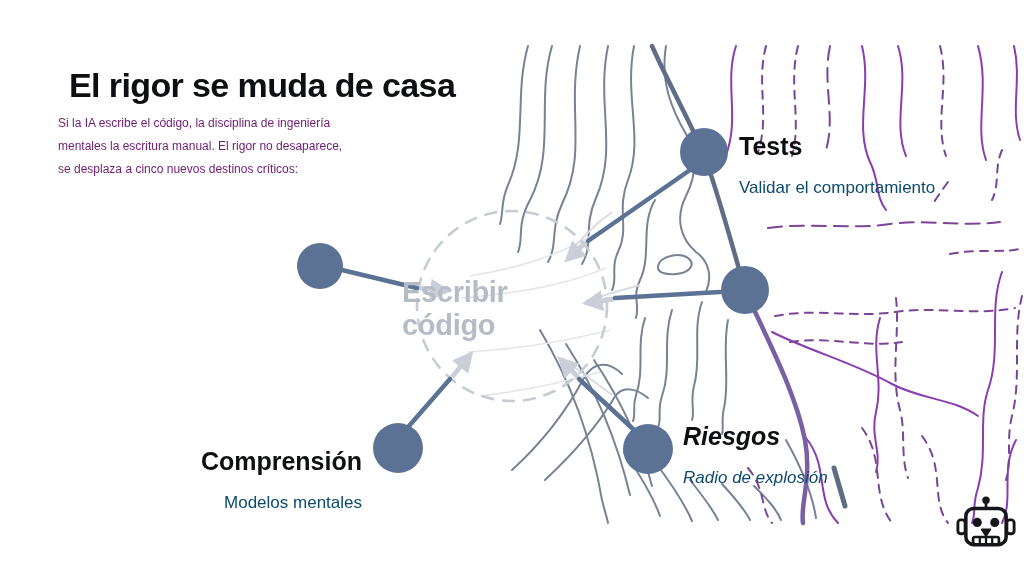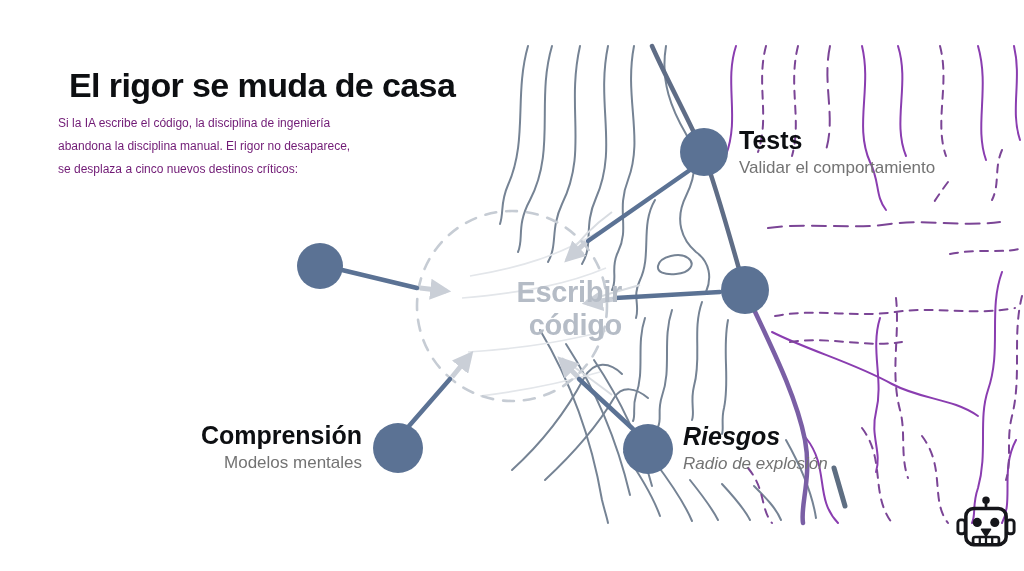--- a/index.html
+++ b/index.html
@@ -11,26 +11,26 @@
   .title{
     position:absolute;left:57px;top:54px;margin:12px;
     font-size:34px;font-weight:700;letter-spacing:-0.6px;color:#0d0f12;
   }
   .subtitle{
     position:absolute;left:58px;top:112px;width:500px;
     font-size:12px;line-height:23px;font-weight:400;color:#701a75;
   }
   .center-label{
     position:absolute;left:402px;top:276px;width:220px;
-    text-align:right;font-size:29px;line-height:33px;font-weight:700;
+    text-align:left;font-size:29px;line-height:33px;font-weight:700;
     color:#b5bcc6;letter-spacing:-0.3px;
   }
   .node-label{position:absolute;}
   .node-label .big{font-size:25px;font-weight:700;line-height:27px;color:#0d0f12;}
-  .node-label .small{font-size:17px;font-weight:400;line-height:21px;color:#737373;margin-top:3px;}
+  .node-label .small{font-size:17px;font-weight:400;line-height:21px;color:#0c4a6e;margin-top:17px;}
   .align-right{text-align:right;}
   .robot{position:absolute;left:955px;top:492px;width:62px;height:66px;}
 </style>
 </head>
 <body>
 
 <div class="slide">
 
   <svg class="art" viewBox="0 0 1024 571">
     <defs>
@@ -135,36 +135,36 @@
       <circle cx="704" cy="152" r="24"></circle>
       <circle cx="745" cy="290" r="24"></circle>
       <circle cx="648" cy="449" r="25"></circle>
     </g>
   </svg>
 
   <h1 class="title">El rigor se muda de casa</h1>
 
   <div class="subtitle">
     <div>Si la IA escribe el código, la disciplina de ingeniería</div>
-    <div>abandona la disciplina manual. El rigor no desaparece,</div>
+    <div>mentales la escritura manual. El rigor no desaparece,</div>
     <div>se desplaza a cinco nuevos destinos críticos:</div>
   </div>
 
   <div class="center-label">
     <div>Escribir</div>
     <div>código</div>
   </div>
 
 
-  <div class="node-label align-right" style="left:160px;top:422px;width:202px;">
+  <div class="node-label align-right" style="left:160px;top:448px;width:202px;">
     <div class="big">Comprensión</div>
     <div class="small">Modelos mentales</div>
   </div>
 
-  <div class="node-label" style="left:739px;top:127px;width:250px;">
+  <div class="node-label" style="left:739px;top:133px;width:250px;">
     <div class="big">Tests</div>
     <div class="small">Validar el comportamiento</div>
   </div>
 
 
   <div class="node-label" style="left:683px;top:423px;width:220px;font-style:italic;">
     <div class="big">Riesgos</div>
     <div class="small">Radio de explosión</div>
   </div>
 

